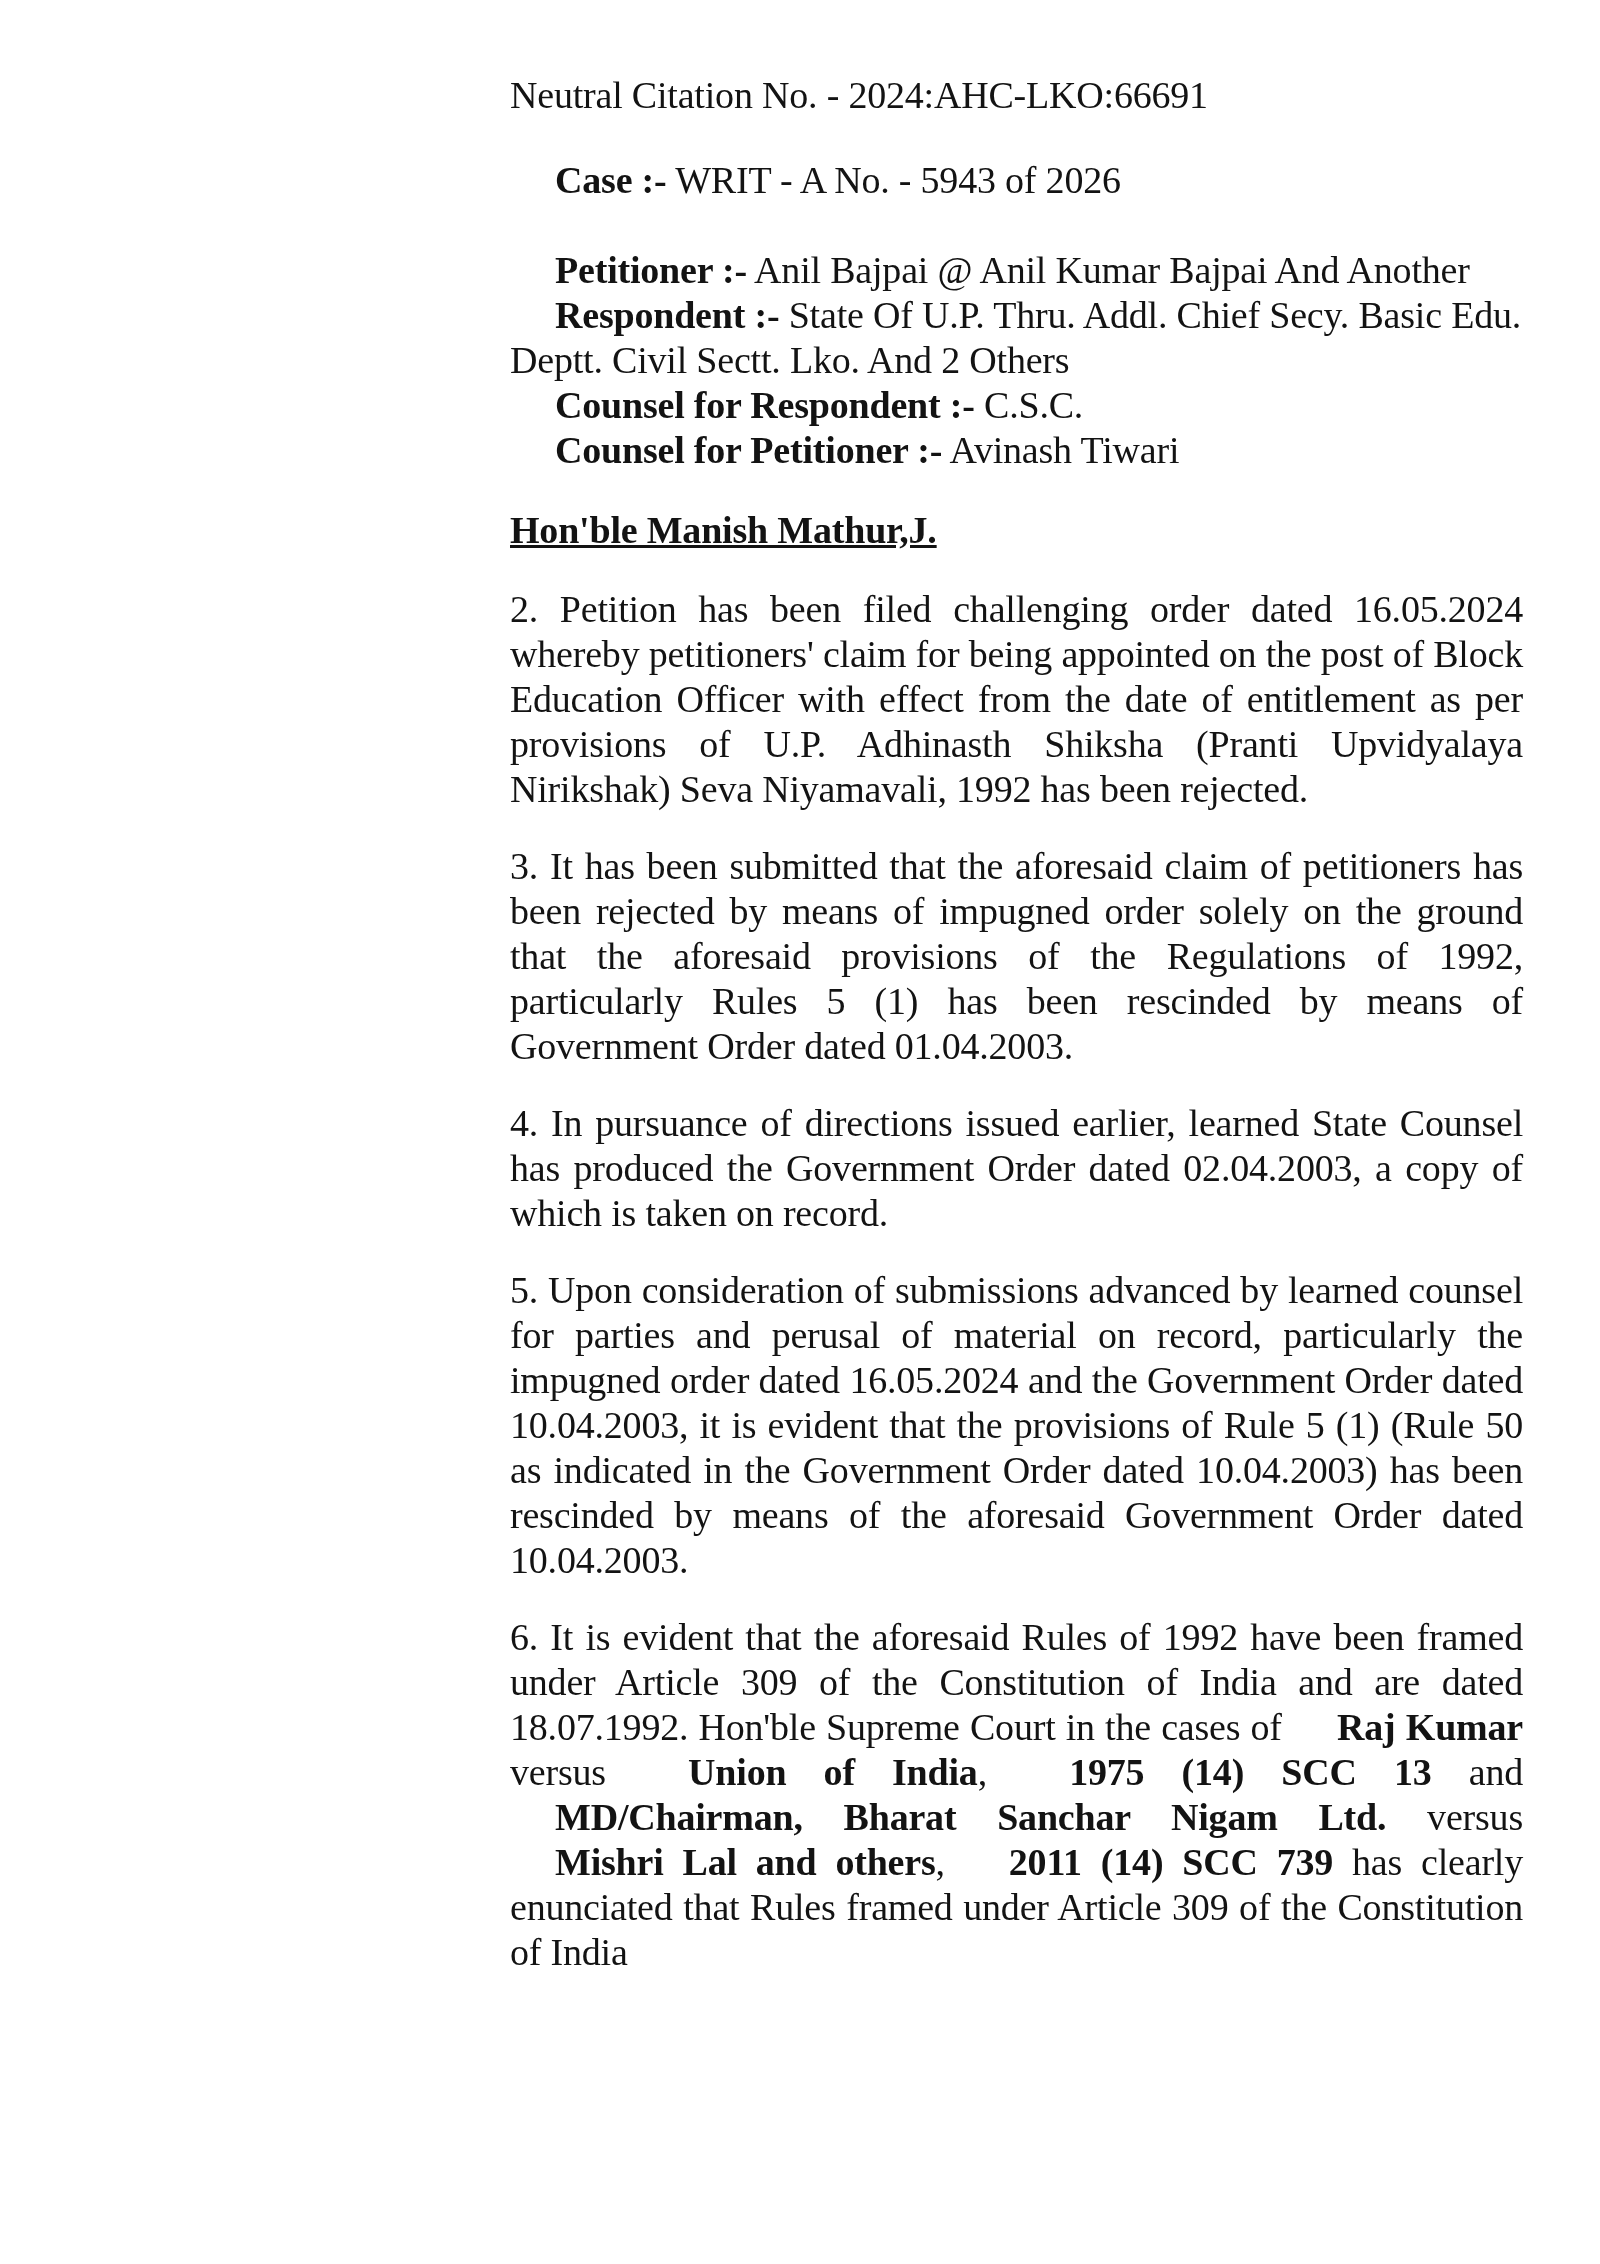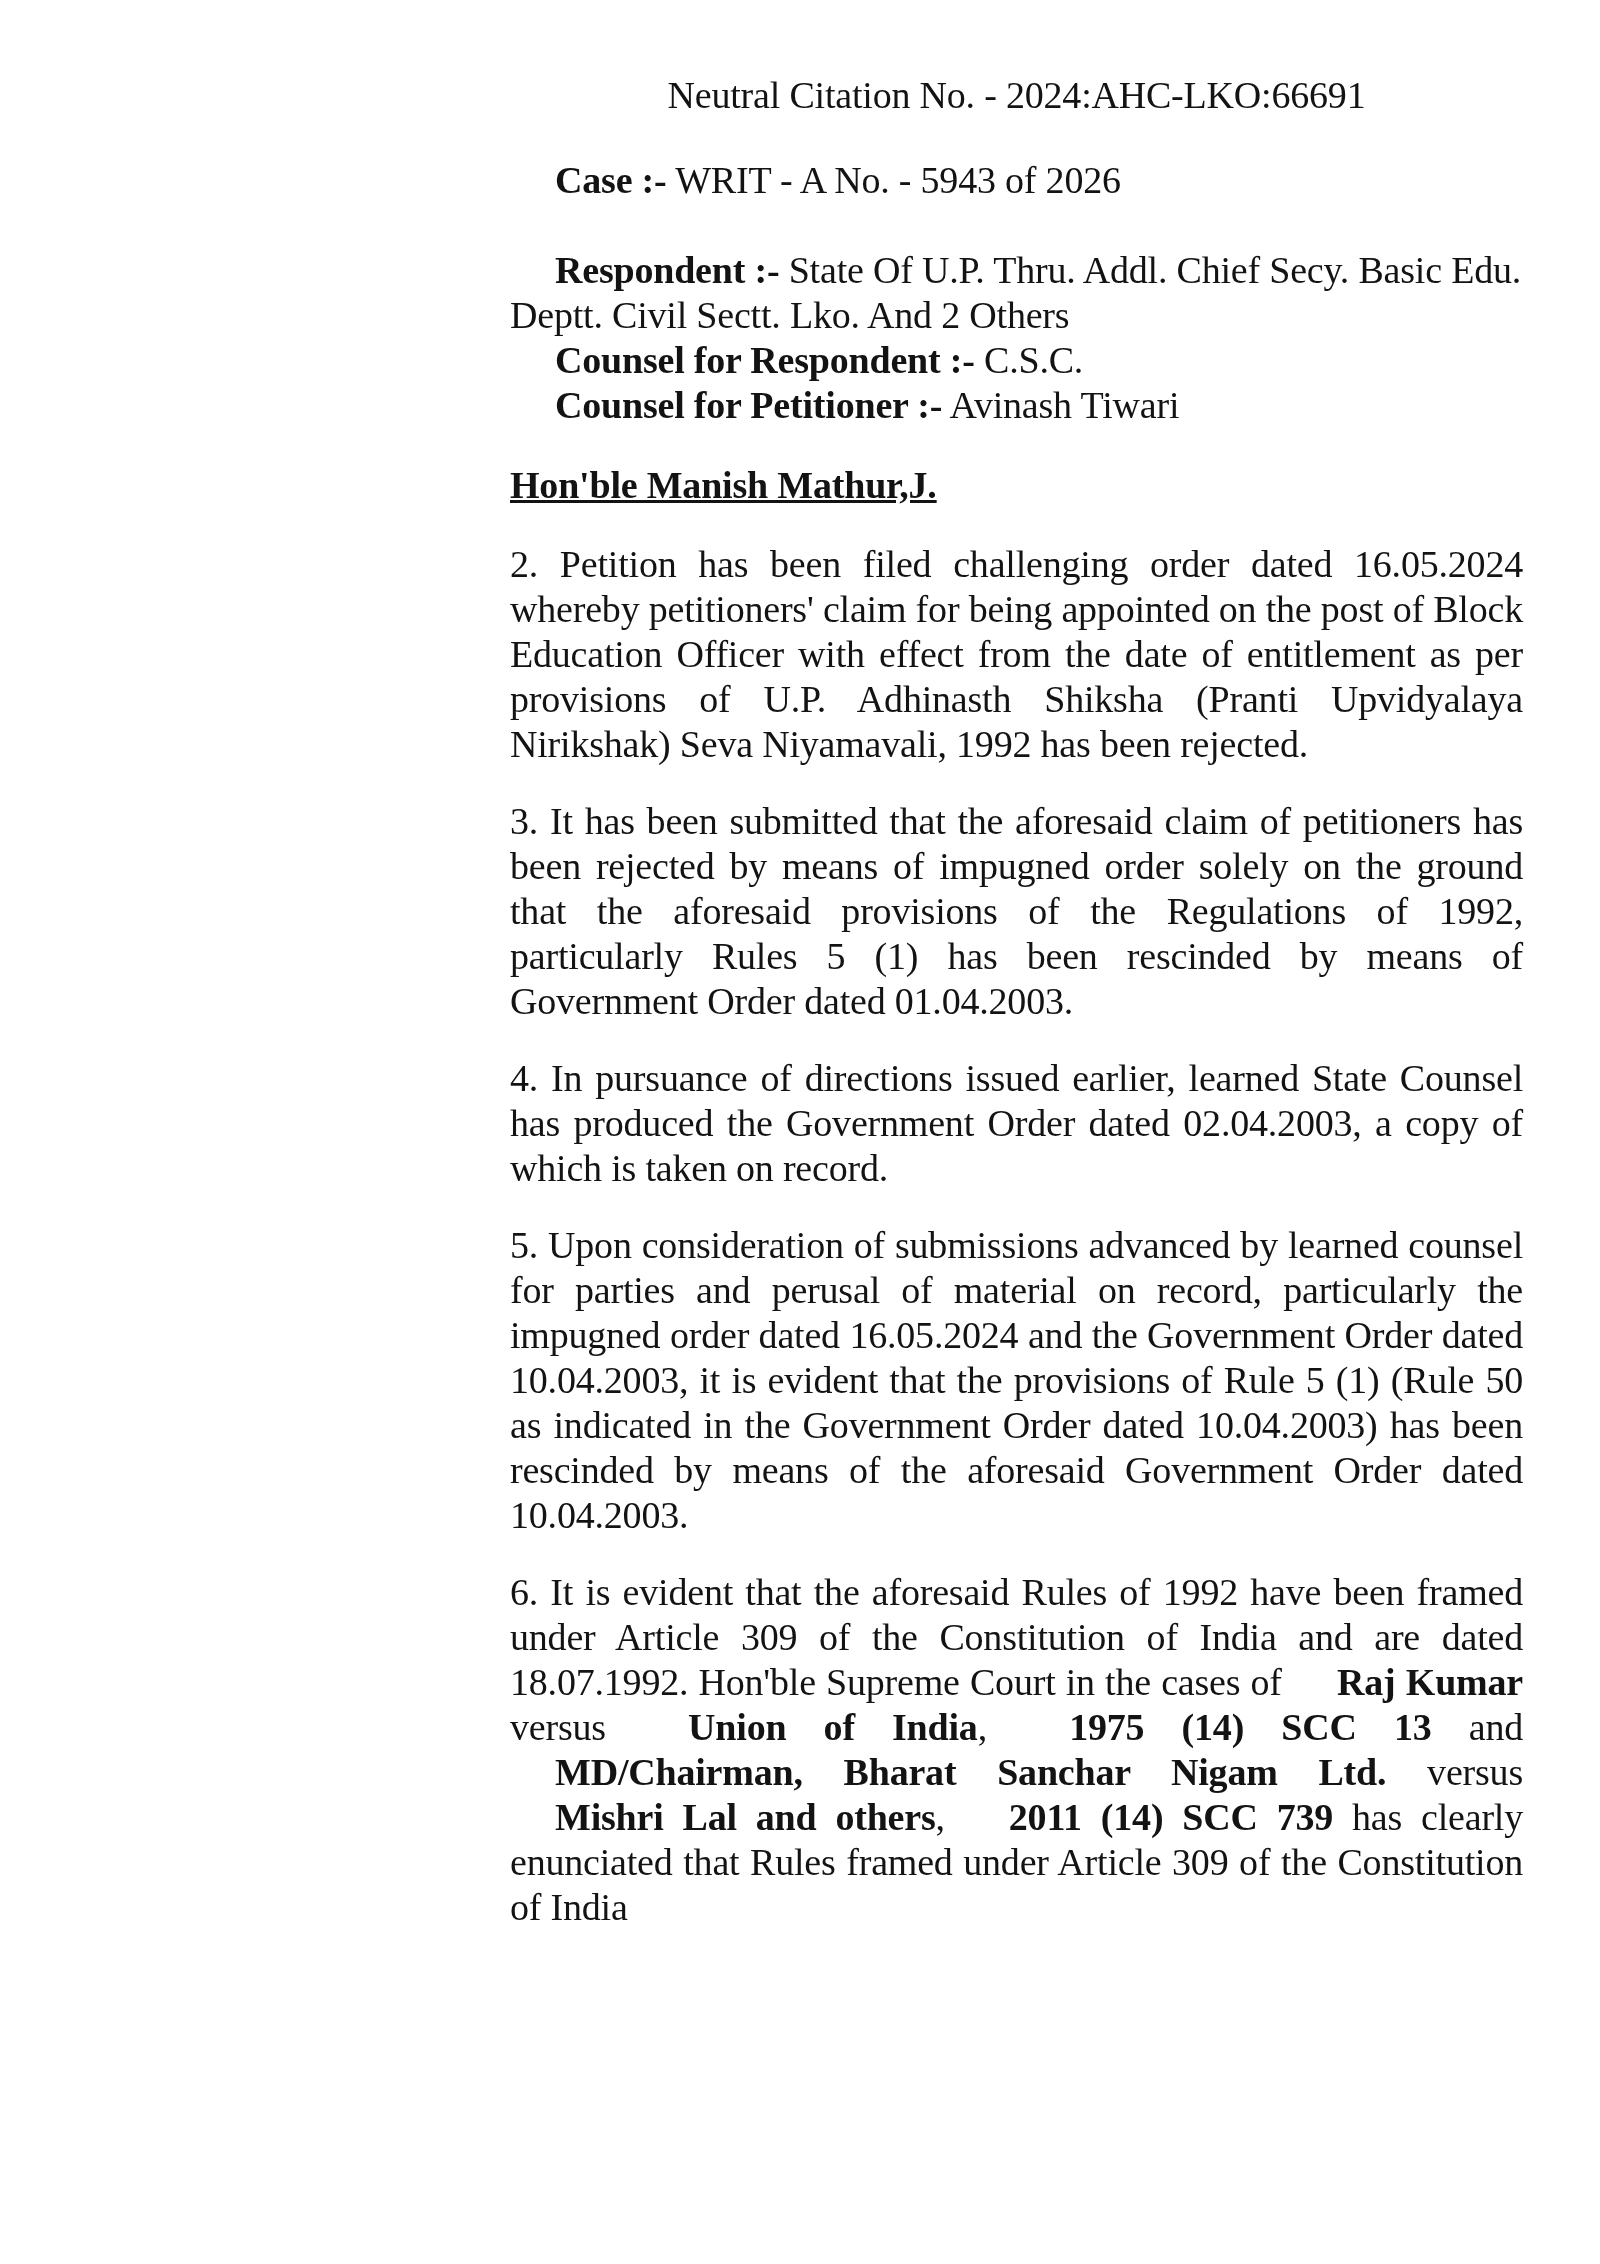--- a/index.html
+++ b/index.html
@@ -23,21 +23,21 @@
     font-size: 38px;
     line-height: 45px;
     letter-spacing: -0.2px;
     color: #131313;
   }
   .content p, .content div {
     margin: 0;
     padding: 0;
   }
   .citation {
-    text-align: center;
+    text-align: left;
     margin-bottom: 40px !important;
   }
   .heading {
     font-weight: bold;
     text-decoration: underline;
   }
   .court-no {
     margin-bottom: 38px !important;
   }
   .case-line {
@@ -64,20 +64,24 @@
     <div class="citation">Neutral Citation No. - 2024:AHC-LKO:66691</div>
 
 
     <p class="case-line">
       <b>Case :-</b>
       <span>WRIT - A No. - 5943 of 2026</span>
     </p>
 
     <div class="parties">
       <p>
+        <b>Petitioner :-</b>
+        <span>Anil Bajpai @ Anil Kumar Bajpai And Another</span>
+      </p>
+      <p>
         <b>Respondent :-</b>
         <span>State Of U.P. Thru. Addl. Chief Secy. Basic Edu. Deptt. Civil Sectt. Lko. And 2 Others</span>
       </p>
       <p>
         <b>Counsel for Respondent :-</b>
         <span>C.S.C.</span>
       </p>
       <p>
         <b>Counsel for Petitioner :-</b>
         <span>Avinash Tiwari</span>

